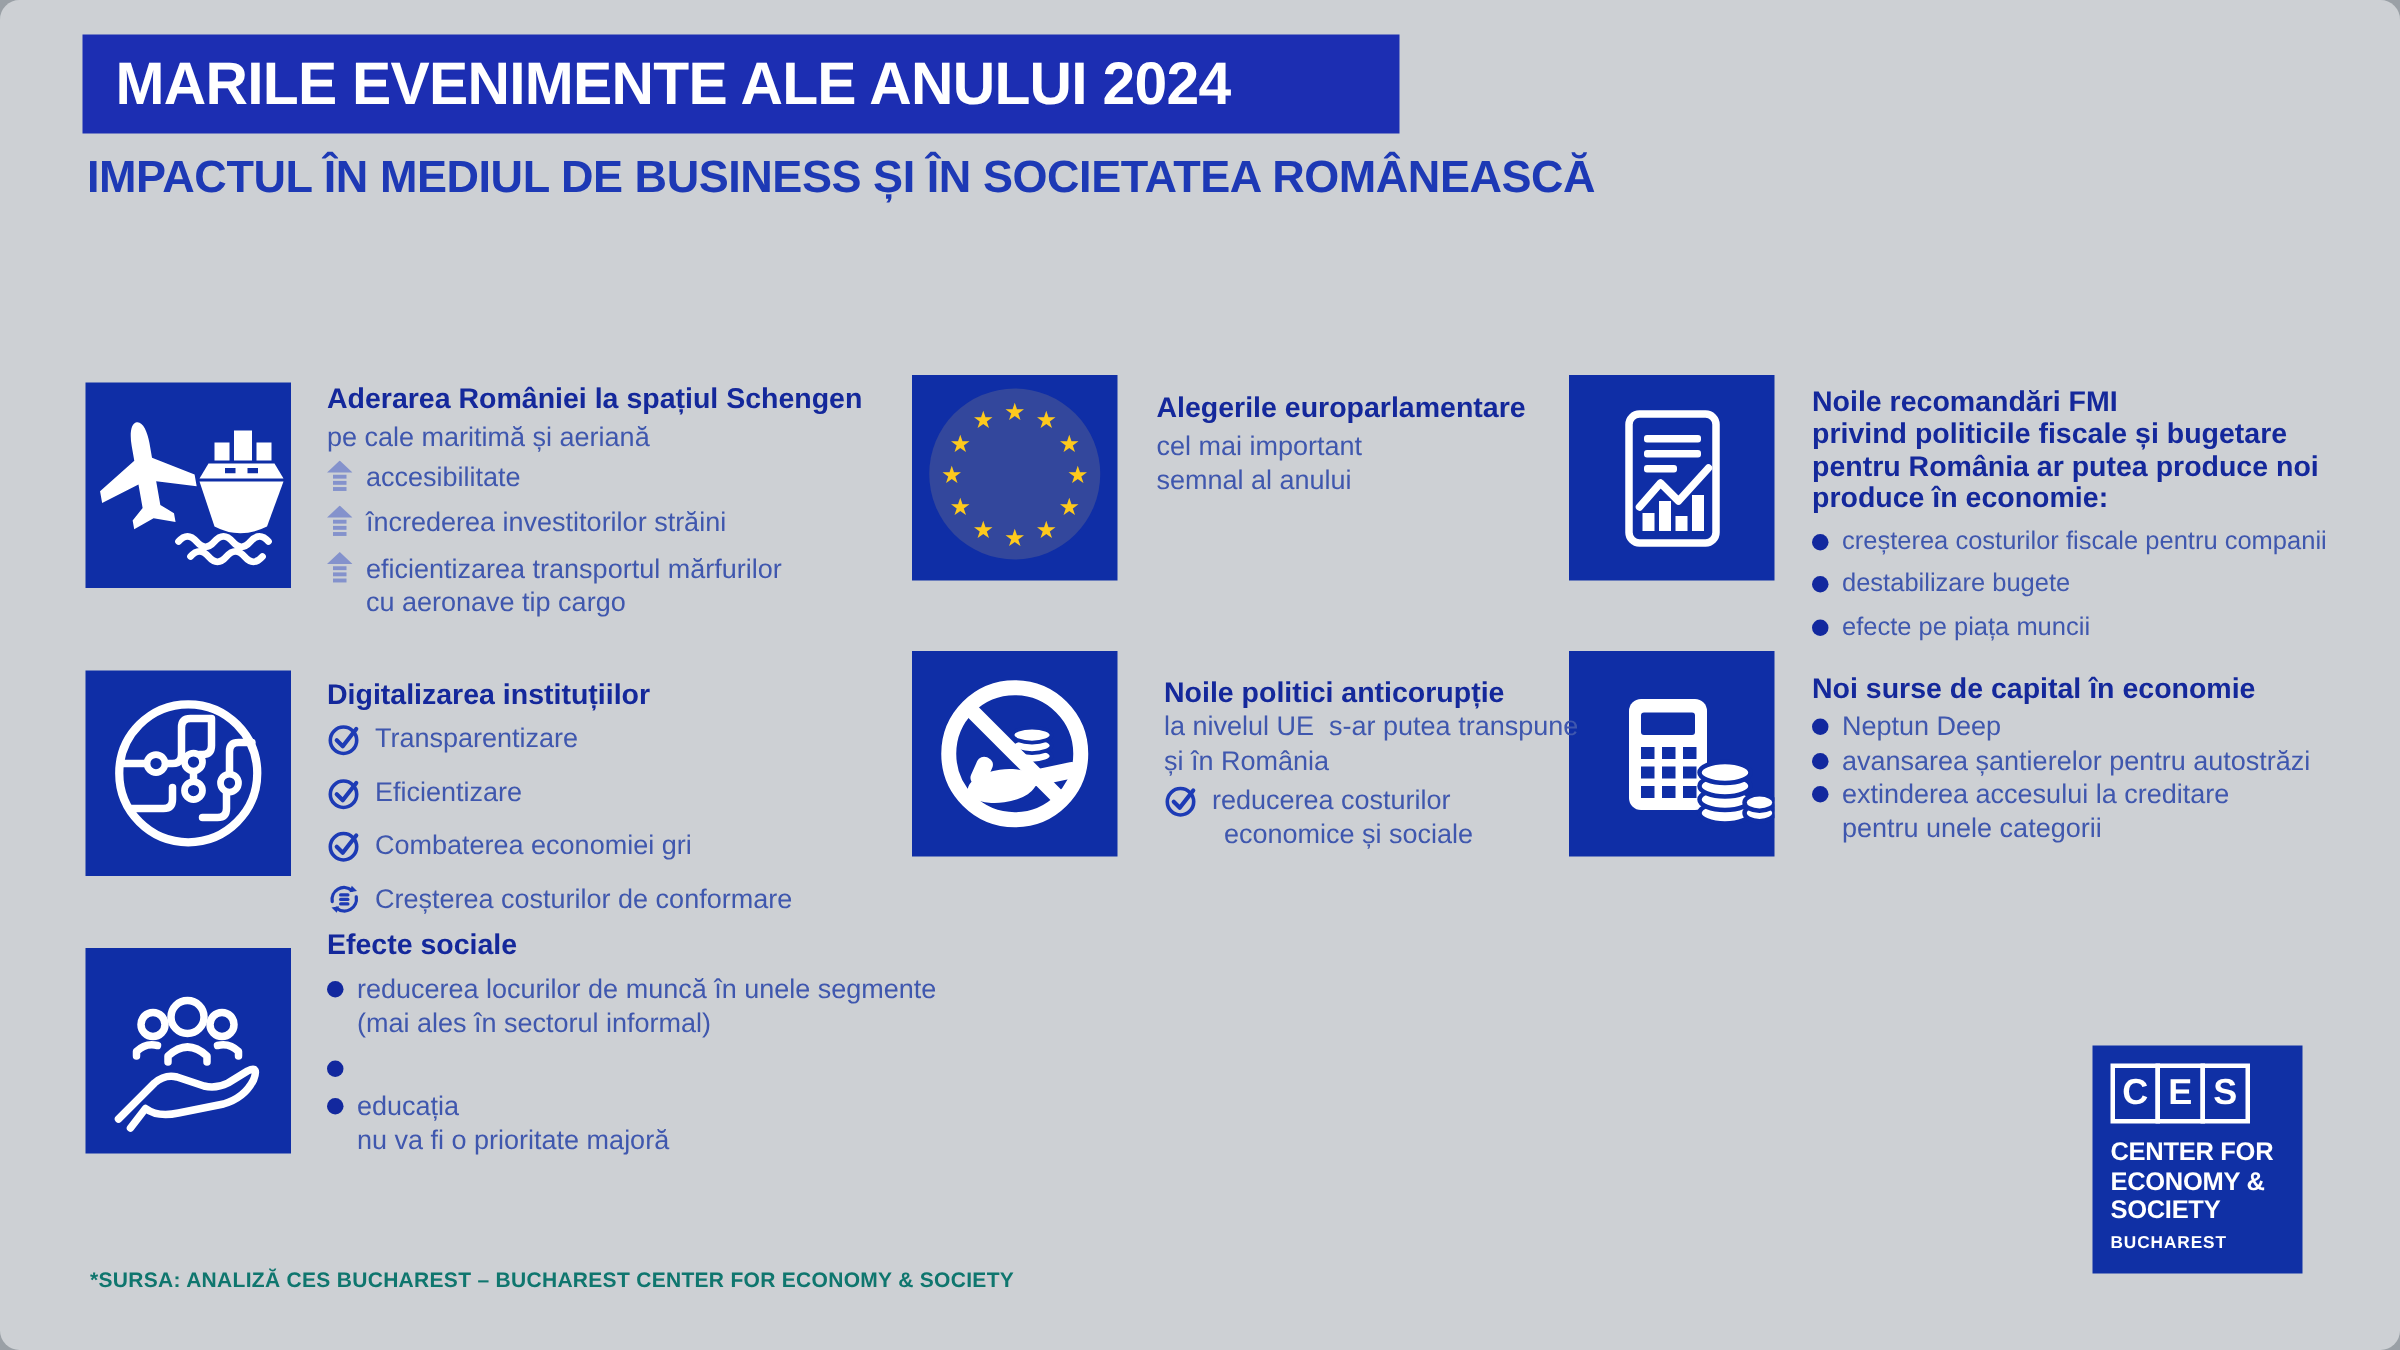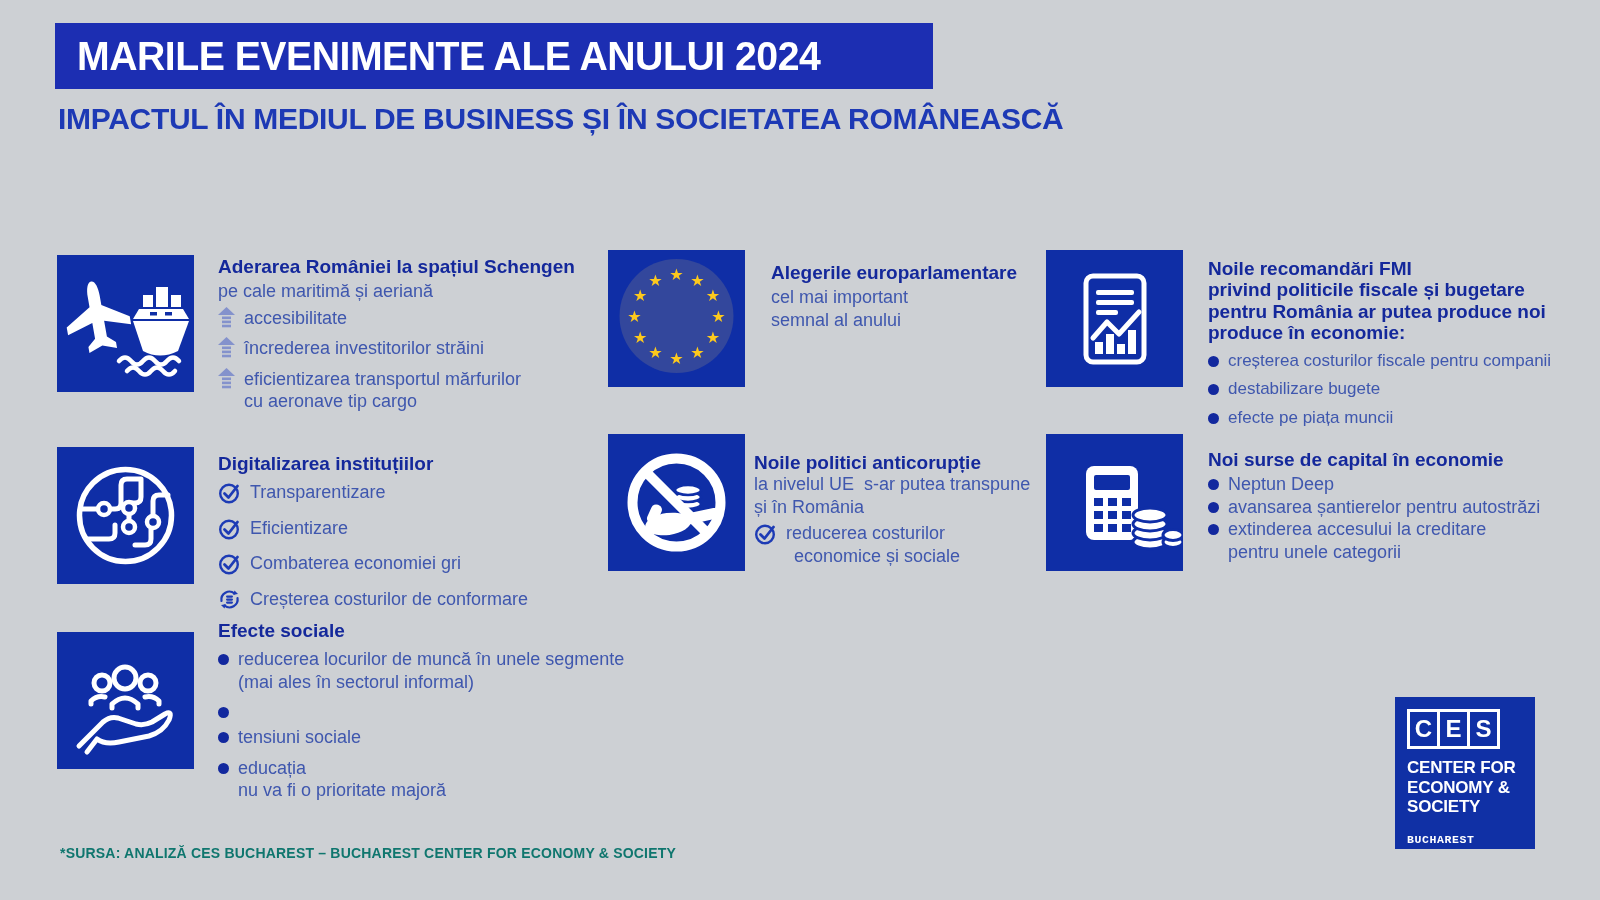--- a/index.html
+++ b/index.html
@@ -1,17 +1,17 @@
 <!DOCTYPE html>
 <html><head>
 <meta charset="utf-8">
 <style>
   html,body{margin:0;padding:0;}
   body{background:#9aa0a6;font-family:"Liberation Sans",sans-serif;}
-  #stage{position:relative;width:1600px;height:900px;background:#cdd0d4;overflow:hidden;margin:0 auto;}
+  #stage{position:relative;width:1600px;height:900px;background:#cdd0d4;overflow:hidden;margin:0 auto;border-radius:13px;}
 
   
   .title-bar{position:absolute;left:55px;top:23px;width:878px;height:66px;background:#1c2eb2;
              display:flex;align-items:center;padding-left:22px;box-sizing:border-box;}
   .title-bar .t{color:#ffffff;font-size:40px;font-weight:800;letter-spacing:-0.5px;white-space:nowrap;
                 transform:scaleX(0.98);transform-origin:left center;}
   .subtitle{position:absolute;left:58px;top:102px;font-size:30px;font-weight:800;color:#1d39b5;
             letter-spacing:-0.3px;white-space:nowrap;}
 
   
@@ -32,21 +32,21 @@
   .source{position:absolute;left:60px;top:845px;font-size:14px;font-weight:800;color:#0f766e;letter-spacing:0.2px;}
 
   
   .ces{position:absolute;left:1395px;top:697px;width:140px;height:152px;background:#1030a5;
        box-sizing:border-box;padding:12px 0 0 12px;}
   .ces-boxes{display:flex;}
   .ces-box{width:33px;height:40px;border:3px solid #ffffff;box-sizing:border-box;display:flex;
            align-items:center;justify-content:center;color:#fff;font-size:24px;font-weight:800;margin-right:-3px;}
   .ces-line{color:#fff;font-size:17px;font-weight:800;line-height:1.16;letter-spacing:-0.2px;}
   .ces-lines{margin-top:9px;}
-  .ces-city{color:#fff;font-size:11.5px;font-weight:700;letter-spacing:0.6px;margin-top:16px;font-family:Liberation Mono, monospace;}
+  .ces-city{color:#fff;font-size:11.5px;font-weight:700;letter-spacing:0.6px;margin-top:6px;}
 </style>
 </head>
 <body>
 
 <div id="stage">
 
   <div class="title-bar">
     <span class="t">MARILE EVENIMENTE ALE ANULUI 2024</span>
   </div>
   <div class="subtitle">IMPACTUL ÎN MEDIUL DE BUSINESS ȘI ÎN SOCIETATEA ROMÂNEASCĂ</div>
@@ -321,21 +321,21 @@
               <rect x="8" y="13.5" width="7" height="2.2" rx="1.1"></rect>
             </g>
         </svg>
       </span>
       <div class="itxt">
           <div>Creșterea costurilor de conformare</div>
         </div>
     </div>
   </section>
 
-  <section class="sec" style="left:754px;top:452px;width:340px">
+  <section class="sec" style="left:776px;top:452px;width:340px">
     <div class="sec-title">Noile politici anticorupție</div>
     <div class="sec-sub">la nivelul UE  s-ar putea transpune</div>
     <div class="sec-sub">și în România</div>
     <div class="item mt4">
       <span class="ic">
         <svg width="23" height="23" viewBox="0 0 23 23">
             <circle cx="11" cy="12.5" r="8.8" fill="none" stroke="#1d3bb5" stroke-width="2.4"></circle>
             <polyline points="6.5,12.5 10.5,16.5 19.5,5" fill="none" stroke="#1d3bb5" stroke-width="2.8" stroke-linecap="round" stroke-linejoin="round"></polyline>
           </svg>
       </span>
@@ -373,26 +373,20 @@
     <div class="sec-title mb">Efecte sociale</div>
     <div class="item mt7">
       <span class="ic-bullet"></span>
       <div class="itxt">
         <div>reducerea locurilor de muncă în unele segmente</div>
         <div>(mai ales în sectorul informal)</div>
       </div>
     </div>
     <div class="item mt8">
       <span class="ic-bullet"></span>
-    </div>
-    <div class="item mt8">
-      <span class="ic-bullet"></span>
-      <div class="itxt">
-          <div>tensiuni sociale</div>
-        </div>
     </div>
     <div class="item mt8">
       <span class="ic-bullet"></span>
       <div class="itxt">
         <div>educația</div>
         <div>nu va fi o prioritate majoră</div>
       </div>
     </div>
   </section>
 

